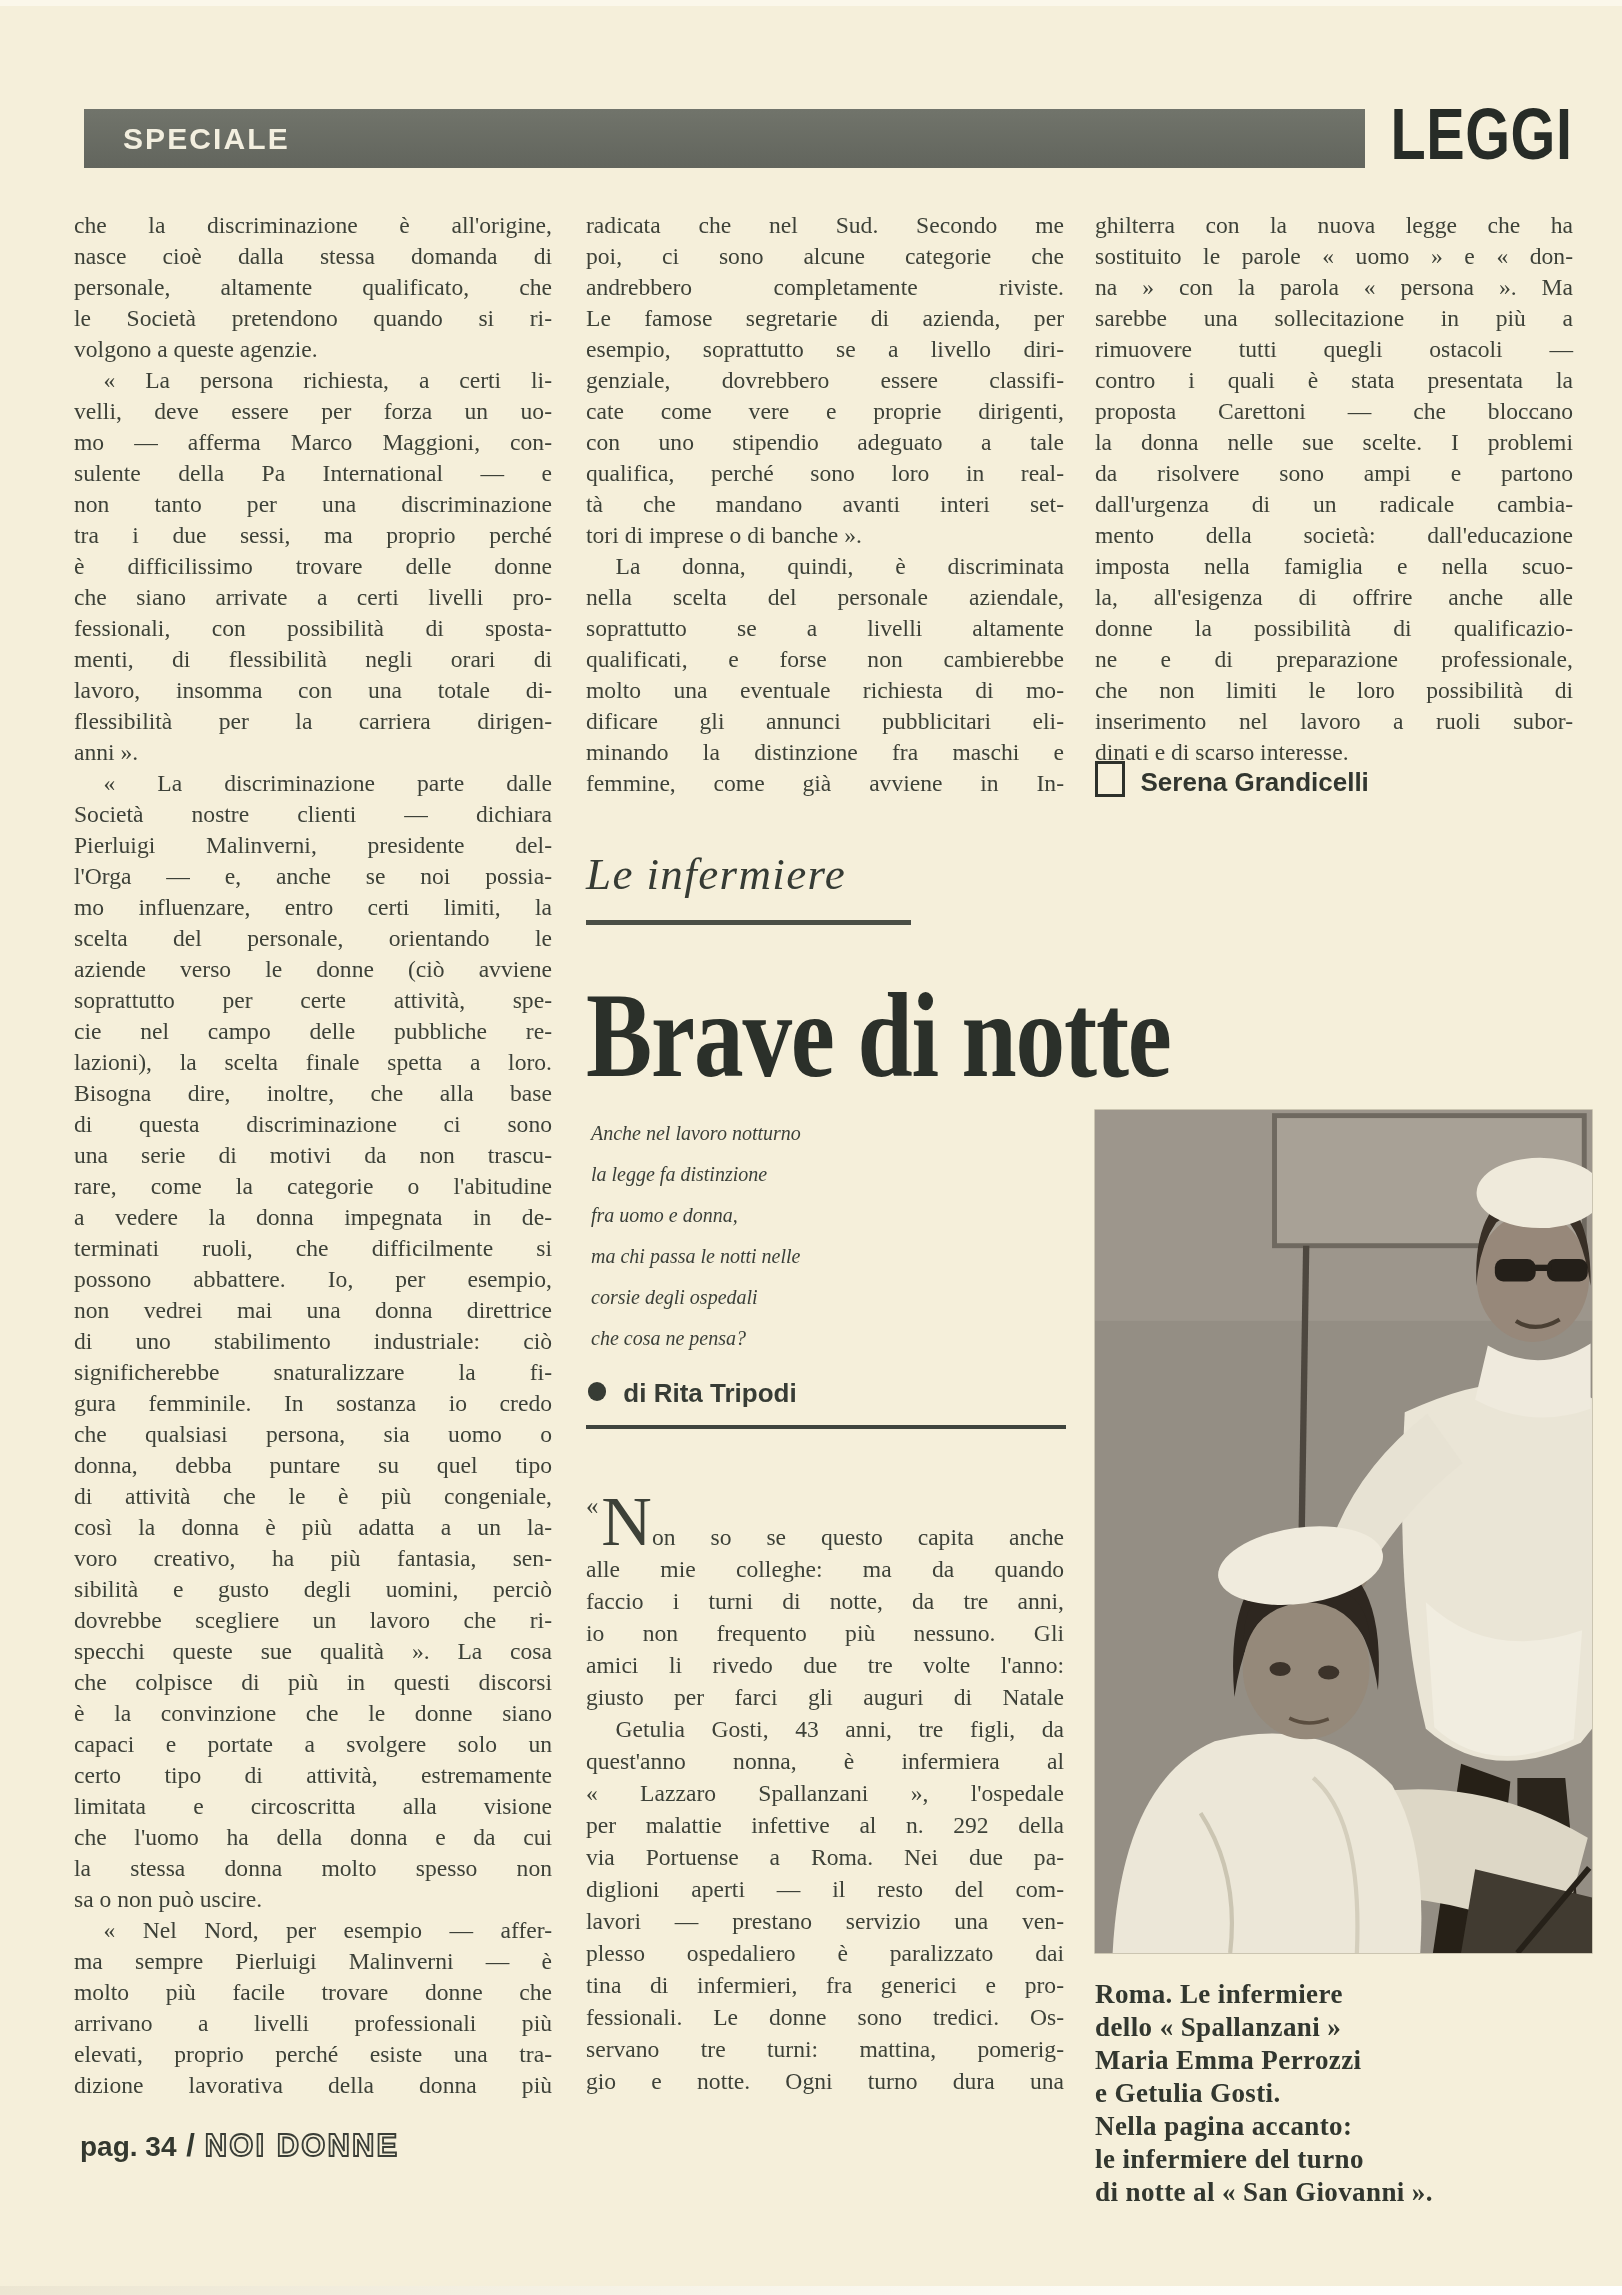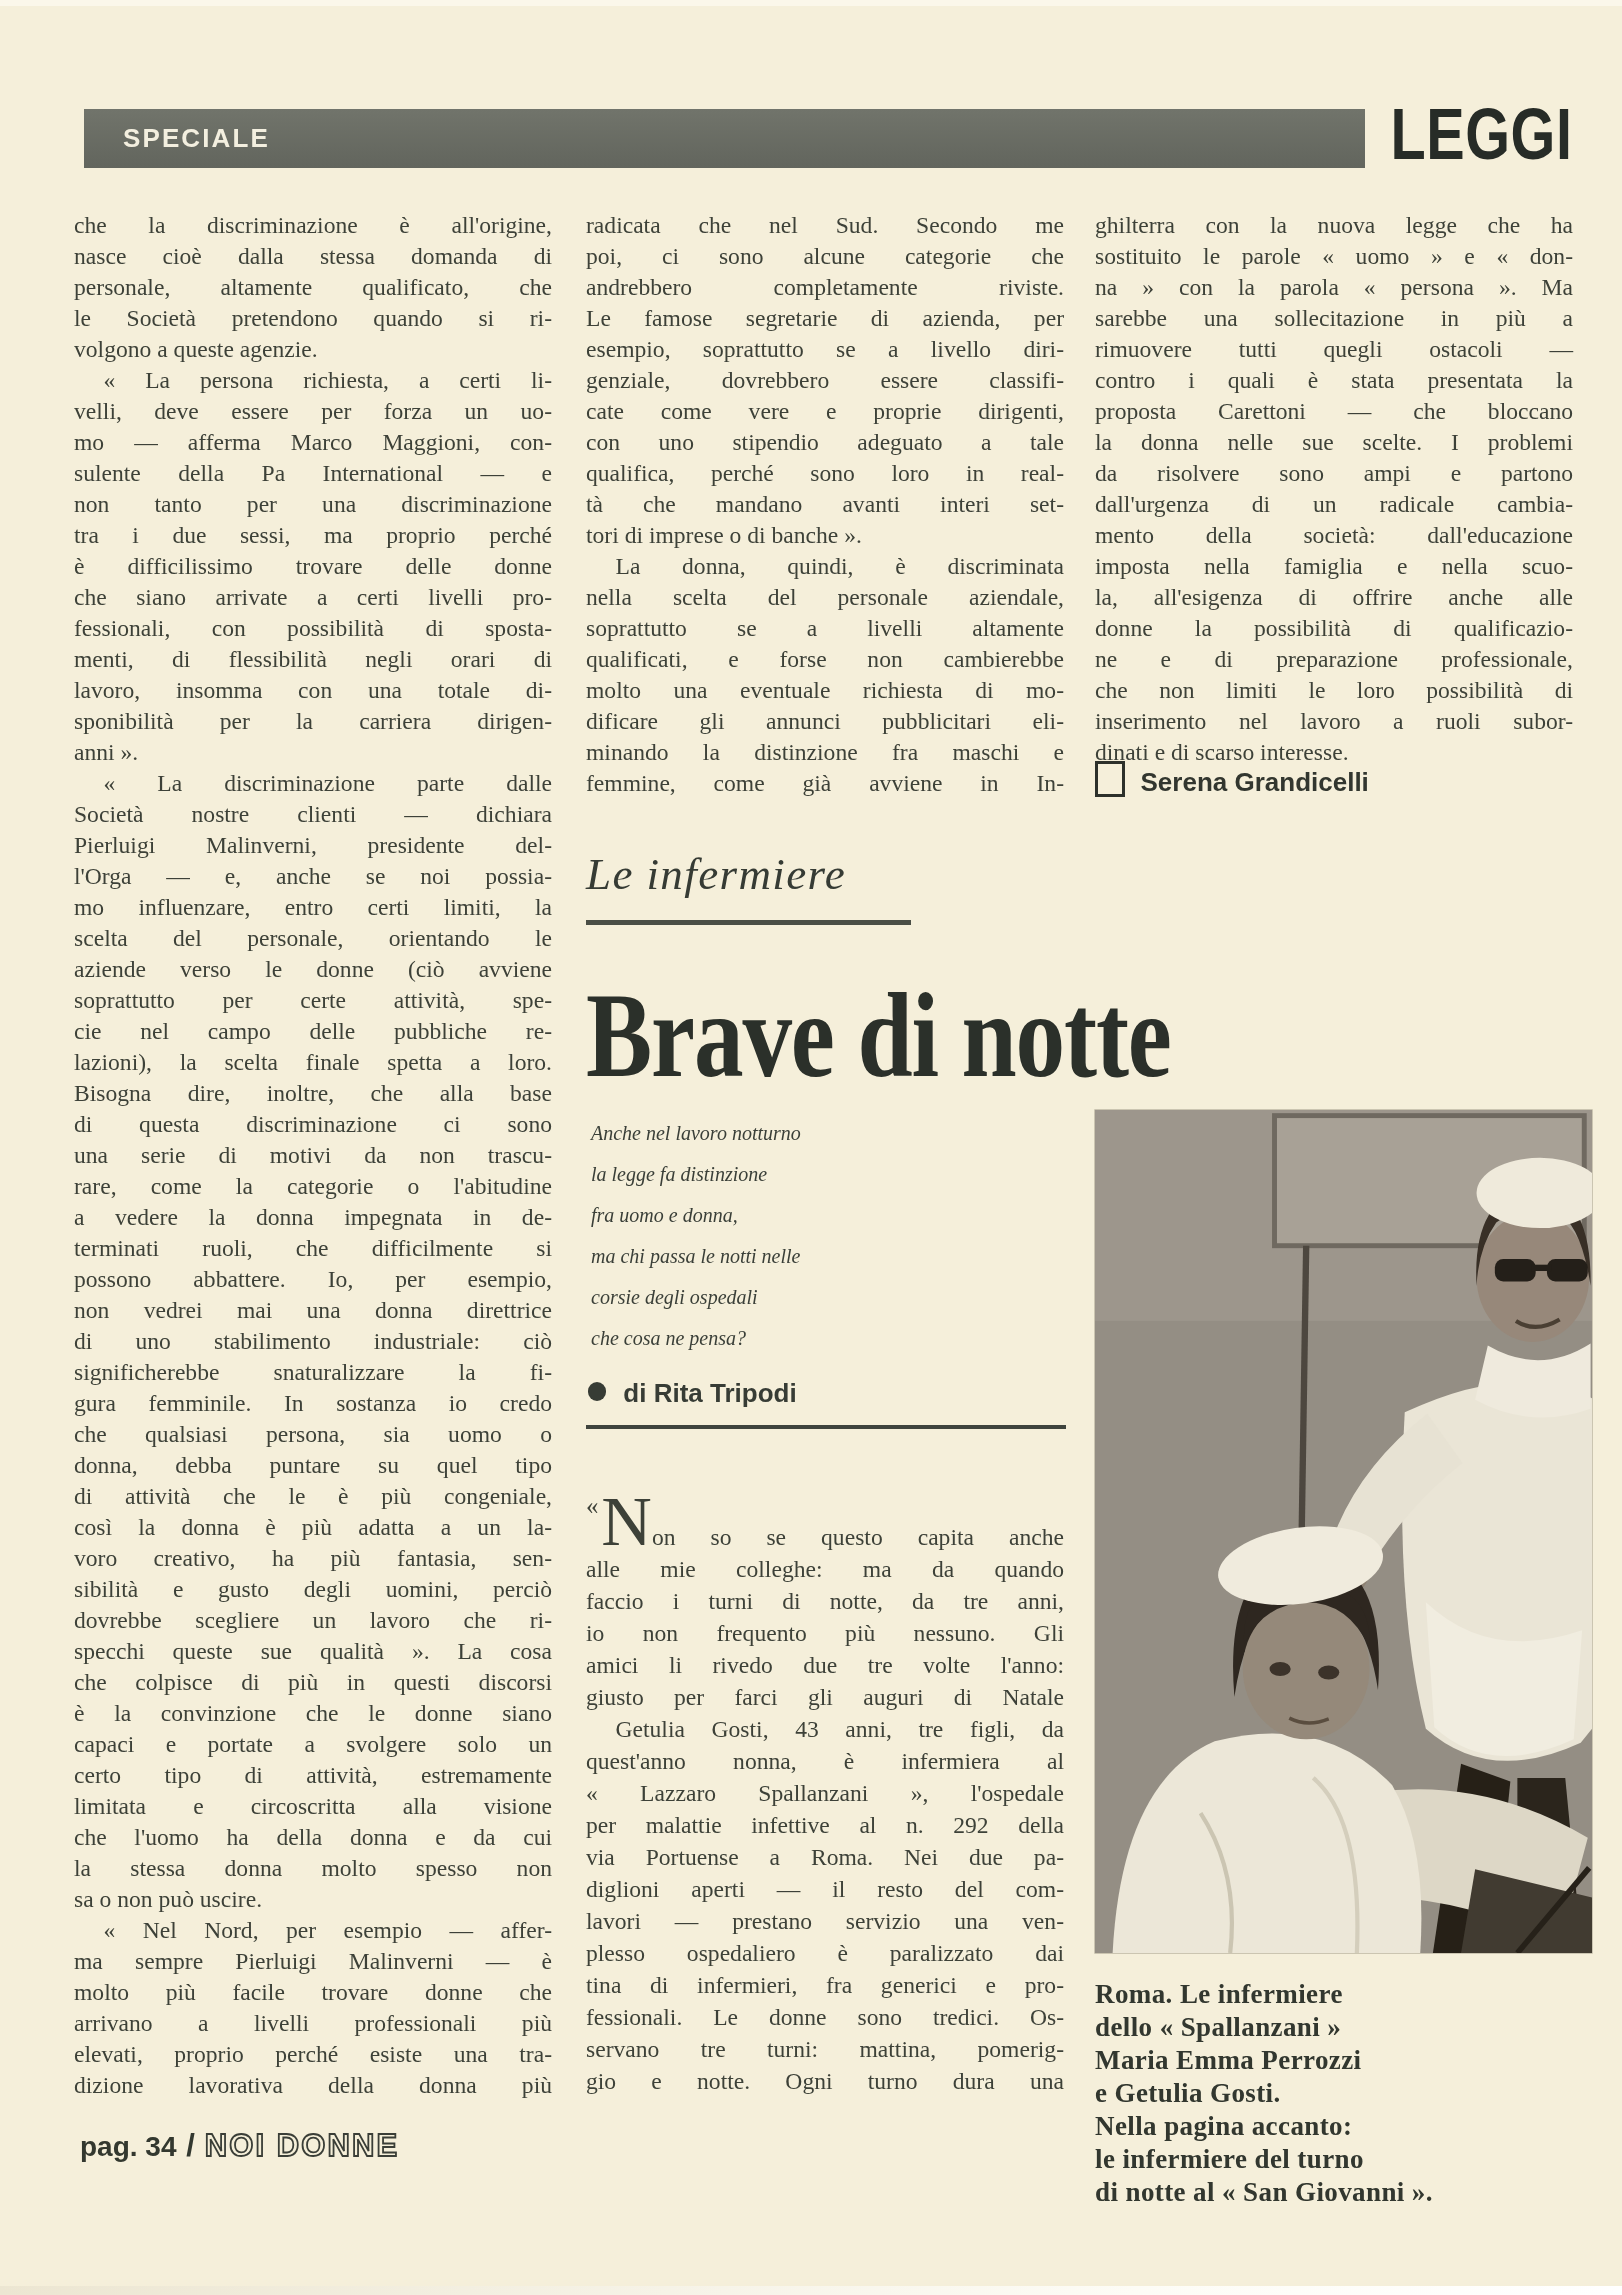--- a/index.html
+++ b/index.html
@@ -9,21 +9,21 @@
     font-family:"Liberation Serif","DejaVu Serif",serif;
     color:#3d4138;
   }
   .top-edge{position:absolute;left:0;top:0;width:1622px;height:5.6px;background:#fbf7ea;}
   .bottom-edge{position:absolute;left:0;top:2286px;width:1622px;height:9.8px;
     background:linear-gradient(to right,#ece6d2,#fdfcf6 70%,#ffffff);}
   
   .header-bar{position:absolute;left:84px;top:109px;width:1281px;height:59px;
     background:linear-gradient(to bottom,#71746b,#62655d);display:flex;align-items:center;}
   .header-bar .kicker{font-family:"Liberation Sans",sans-serif;font-weight:bold;
-    font-size:26px;letter-spacing:2.1px;color:#f3efdf;padding-left:39px;}
+    font-size:30px;letter-spacing:2.1px;color:#f3efdf;padding-left:39px;}
   .leggi{position:absolute;top:98px;right:49px;font-family:"Liberation Sans",sans-serif;
     font-weight:bold;font-size:72px;line-height:1;color:#272c27;letter-spacing:0.7px;
     transform:scaleX(0.80);transform-origin:100% 50%;}
   
   .col{position:absolute;width:478px;}
   .tl{font-size:23.6px;line-height:31px;height:31px;text-align:justify;text-align-last:justify;
     overflow:visible;white-space:normal;}
   .tl.indent{padding-left:29.5px;}
   .tl.short{text-align-last:left;}
   .b2 .tl{line-height:32px;height:32px;}
@@ -87,21 +87,21 @@
       <div class="tl">velli, deve essere per forza un uo-</div>
       <div class="tl">mo — afferma Marco Maggioni, con-</div>
       <div class="tl">sulente della Pa International — e</div>
       <div class="tl">non tanto per una discriminazione</div>
       <div class="tl">tra i due sessi, ma proprio perché</div>
       <div class="tl">è difficilissimo trovare delle donne</div>
       <div class="tl">che siano arrivate a certi livelli pro-</div>
       <div class="tl">fessionali, con possibilità di sposta-</div>
       <div class="tl">menti, di flessibilità negli orari di</div>
       <div class="tl">lavoro, insomma con una totale di-</div>
-      <div class="tl">sponibilità per la carriera dirigen-</div>
+      <div class="tl">flessibilità per la carriera dirigen-</div>
       <div class="tl short">anni ».</div>
       <div class="tl indent">« La discriminazione parte dalle</div>
       <div class="tl">Società nostre clienti — dichiara</div>
       <div class="tl">Pierluigi Malinverni, presidente del-</div>
       <div class="tl">l'Orga — e, anche se noi possia-</div>
       <div class="tl">mo influenzare, entro certi limiti, la</div>
       <div class="tl">scelta del personale, orientando le</div>
       <div class="tl">aziende verso le donne (ciò avviene</div>
       <div class="tl">soprattutto per certe attività, spe-</div>
       <div class="tl">cie nel campo delle pubbliche re-</div>

